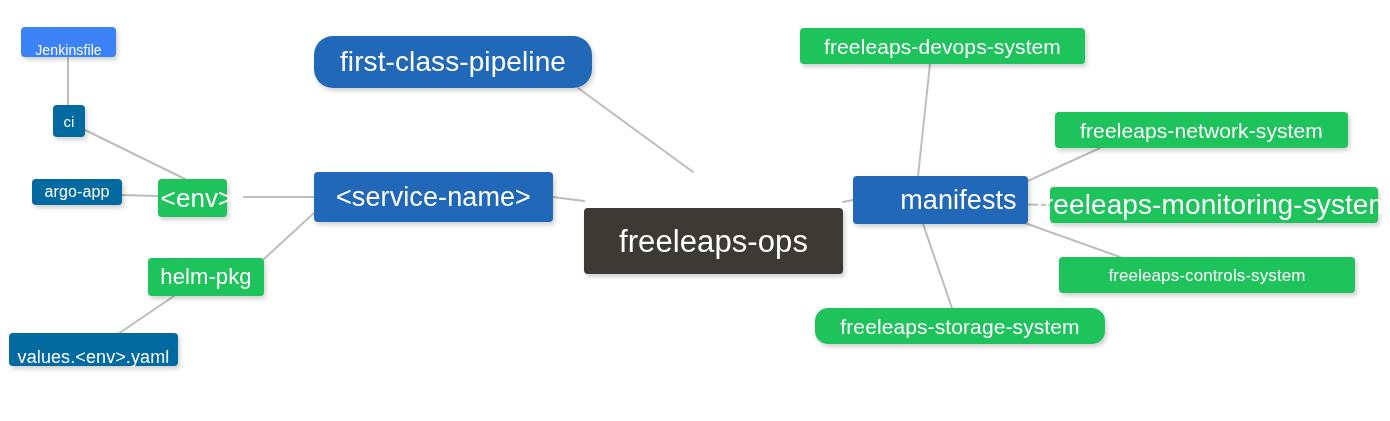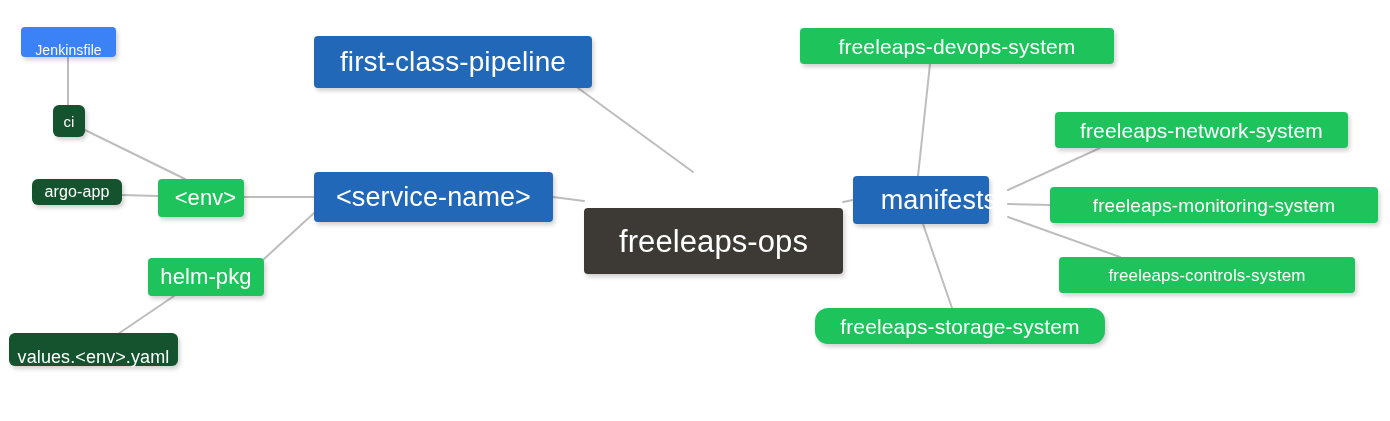--- a/index.html
+++ b/index.html
@@ -45,22 +45,21 @@
     background: #2268b8;
   }
   .node-green {
     background: #1ec35c;
   }
   .node-orange {
     background: #3b82f6;
     align-items: flex-end;
   }
   .node-red {
-    background: #14532d;
-    border-radius: 6px;
+    background: #0369a1;
   }
 </style>
 </head>
 <body>
 
 <div id="mindmap">
   <svg id="edges" viewBox="0 0 1390 421">
       <line x1="584" y1="201" x2="553" y2="197" stroke="#bdbdbd" stroke-width="2" stroke-linecap="round"></line>
       <line x1="693" y1="172" x2="578" y2="88" stroke="#bdbdbd" stroke-width="2" stroke-linecap="round"></line>
       <line x1="843" y1="202" x2="853" y2="200" stroke="#bdbdbd" stroke-width="2" stroke-linecap="round"></line>
@@ -76,51 +75,51 @@
       <line x1="1008" y1="217" x2="1120" y2="257" stroke="#bdbdbd" stroke-width="2" stroke-linecap="round"></line>
       <line x1="923" y1="224" x2="952" y2="308" stroke="#bdbdbd" stroke-width="2" stroke-linecap="round"></line>
     </svg>
   <div id="node-layer">
       <div class="node node-root" style="left: 584px; top: 172px; width: 259px; height: 66px; font-size: 31px; margin-top: 36px;">
         <span>freeleaps-ops</span>
       </div>
       <div class="node node-blue" style="left: 314px; top: 172px; width: 239px; height: 50px; font-size: 27px;">
         <span>&lt;service-name&gt;</span>
       </div>
-      <div class="node node-blue" style="left: 314px; top: 36px; width: 278px; height: 52px; font-size: 28px;">
+      <div class="node node-blue" style="left: 314px; top: 36px; width: 278px; height: 52px; font-size: 28px; border-radius: 19px;">
         <span>first-class-pipeline</span>
       </div>
-      <div class="node node-blue" style="left: 853px; top: 176px; width: 136px; height: 48px; font-size: 27px; padding-left: 36px;">
+      <div class="node node-blue" style="left: 853px; top: 176px; width: 175px; height: 48px; font-size: 27px; padding-left: 36px;">
         <span>manifests</span>
       </div>
-      <div class="node node-green" style="left: 158px; top: 179px; width: 86px; height: 38px; font-size: 22px; padding-left: 9px;">
+      <div class="node node-green" style="left: 158px; top: 179px; width: 69px; height: 38px; font-size: 26px; padding-left: 9px;">
         <span>&lt;env&gt;</span>
       </div>
       <div class="node node-green" style="left: 148px; top: 258px; width: 116px; height: 38px; font-size: 22px; justify-content: center;">
         <span>helm-pkg</span>
       </div>
       <div class="node node-red" style="left: 53px; top: 105px; width: 32px; height: 32px; font-size: 15px;">
         <span>ci</span>
       </div>
       <div class="node node-orange" style="left: 21px; top: 27px; width: 95px; height: 30px; font-size: 14px;">
         <span>Jenkinsfile</span>
       </div>
       <div class="node node-red" style="left: 32px; top: 179px; width: 90px; height: 26px; font-size: 16px;">
         <span>argo-app</span>
       </div>
       <div class="node node-red" style="left: 9px; top: 333px; width: 169px; height: 33px; font-size: 18px; align-items: flex-end;">
         <span>values.&lt;env&gt;.yaml</span>
       </div>
-      <div class="node node-green" style="left: 800px; top: 28px; width: 314px; height: 36px; font-size: 21px;">
+      <div class="node node-green" style="left: 800px; top: 28px; width: 285px; height: 36px; font-size: 21px;">
         <span>freeleaps-devops-system</span>
       </div>
       <div class="node node-green" style="left: 1055px; top: 112px; width: 293px; height: 36px; font-size: 21px; justify-content: center;">
         <span>freeleaps-network-system</span>
       </div>
-      <div class="node node-green" style="left: 1050px; top: 187px; width: 328px; height: 36px; font-size: 19px;">
+      <div class="node node-green" style="left: 1050px; top: 187px; width: 328px; height: 36px; font-size: 28px;">
         <span>freeleaps-monitoring-system</span>
       </div>
       <div class="node node-green" style="left: 1059px; top: 257px; width: 296px; height: 36px; font-size: 17px;">
         <span>freeleaps-controls-system</span>
       </div>
       <div class="node node-green" style="left: 815px; top: 308px; width: 290px; height: 36px; font-size: 21px; border-radius: 13px;">
         <span>freeleaps-storage-system</span>
       </div>
     </div>
 </div>

